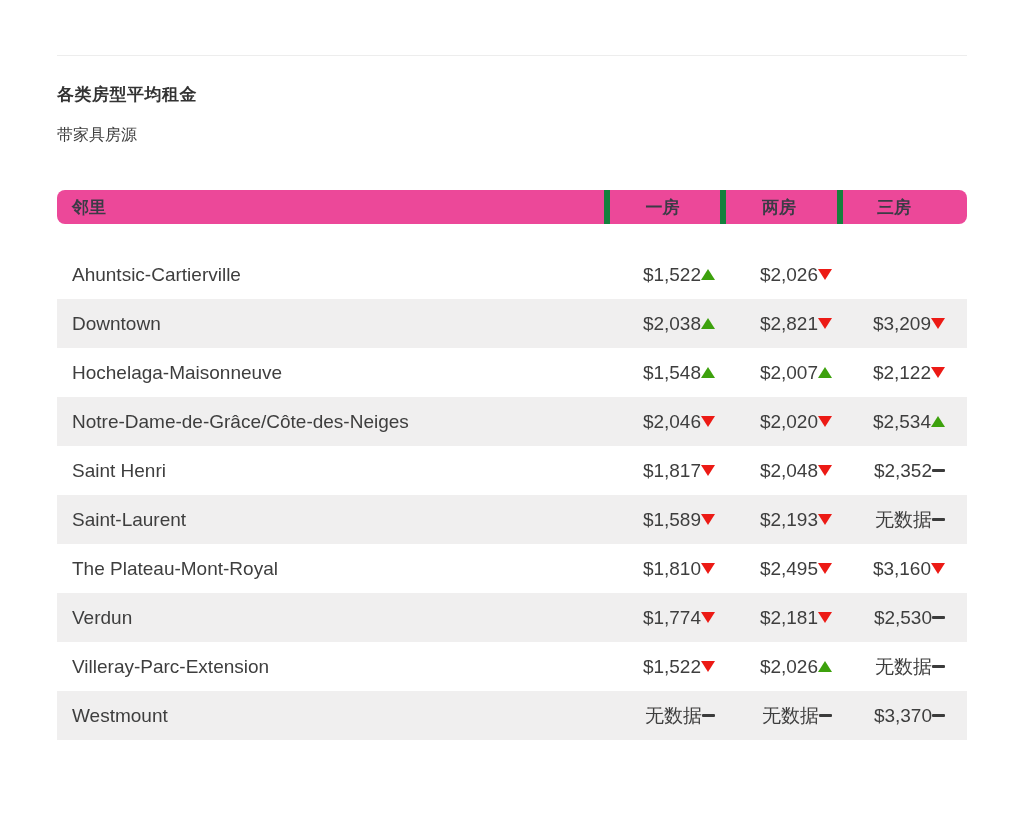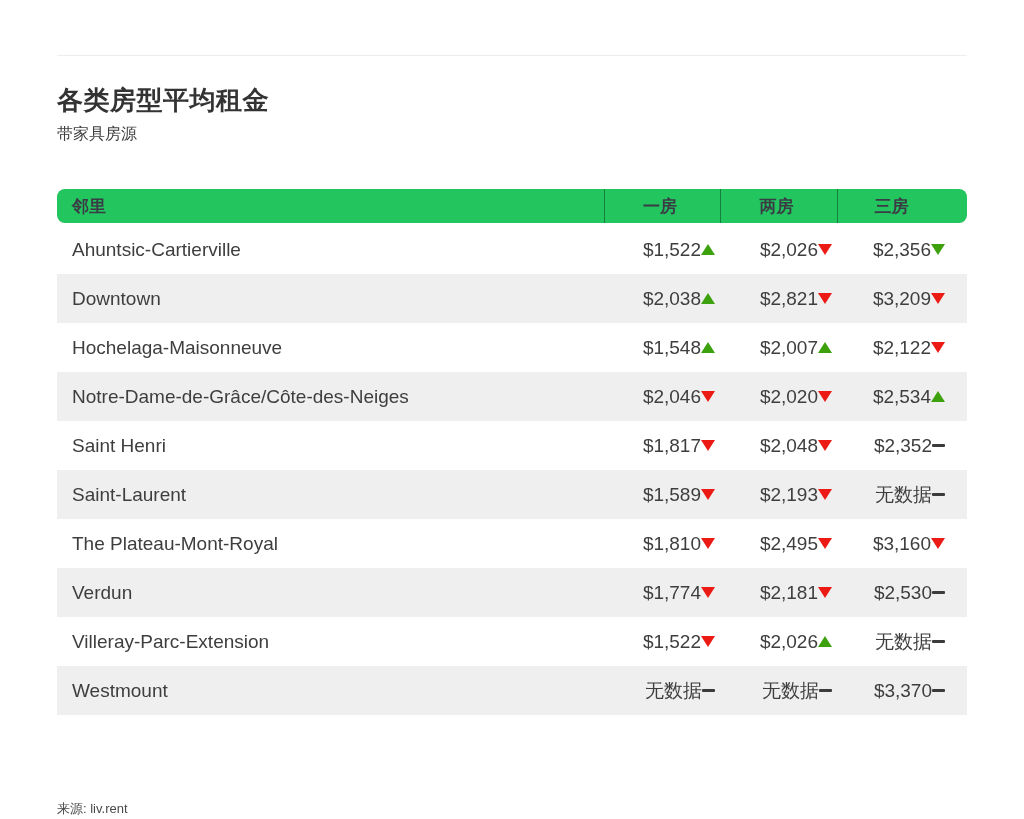--- a/index.html
+++ b/index.html
@@ -7,38 +7,38 @@
     margin: 0; padding: 0;
     width: 1024px; height: 819px;
     background: #ffffff;
     font-family: "Liberation Sans", "DejaVu Sans", sans-serif;
     color: #3e3e3e;
     overflow: hidden;
   }
   .content { width: 910px; margin: 0 auto; padding-top: 55px; }
   .top-rule { border: none; border-top: 1px solid #ededed; margin: 0 0 27px 0; }
   .page-title {
-    font-size: 26px; font-weight: 700; color: #333333;
-    margin: 0 0 6px 0; letter-spacing: 0.5px;
+    font-size: 17px; font-weight: 700; color: #333333;
+    margin: 0 0 19px 0; letter-spacing: 0.5px;
   }
   .page-subtitle { font-size: 16px; color: #3e3e3e; margin: 0 0 44px 0; }
 
   .rent-table { width: 910px; }
   .thead {
     display: grid;
     grid-template-columns: 547px 116px 117px 130px;
     height: 34px;
-    background: #22c55e;
+    background: #ec4899;
     border-radius: 8px;
-    margin-bottom: 2px;
+    margin-bottom: 26px;
     font-weight: 700; font-size: 17px; color: #3b3b46;
   }
   .th { display: flex; align-items: center; height: 100%; }
   .th.name-col { padding-left: 15px; }
-  .th.val-col { justify-content: center; border-left: 1px solid #15803d; }
+  .th.val-col { justify-content: center; border-left: 6px solid #15803d; }
   .th.c1, .th.c2 { padding-right: 5px; }
   .th.c3 { padding-right: 22px; }
 
   .tbody { display: block; }
   .row {
     display: grid;
     grid-template-columns: 547px 116px 117px 130px;
     height: 49px;
     align-items: center;
     font-size: 19px;
@@ -90,24 +90,20 @@
   <div class="row">
     <div class="cell-name">Ahuntsic-Cartierville</div>
     <div class="cell-val c1">
       <span class="rent-value">$1,522</span>
       <span class="trend up green"></span>
     </div>
     <div class="cell-val c2">
       <span class="rent-value">$2,026</span>
       <span class="trend down red"></span>
     </div>
-    <div class="cell-val c3">
-      <span class="rent-value">$2,356</span>
-      <span class="trend down green"></span>
-    </div>
   </div>
 
   <div class="row">
     <div class="cell-name">Downtown</div>
     <div class="cell-val c1">
       <span class="rent-value">$2,038</span>
       <span class="trend up green"></span>
     </div>
     <div class="cell-val c2">
       <span class="rent-value">$2,821</span>

